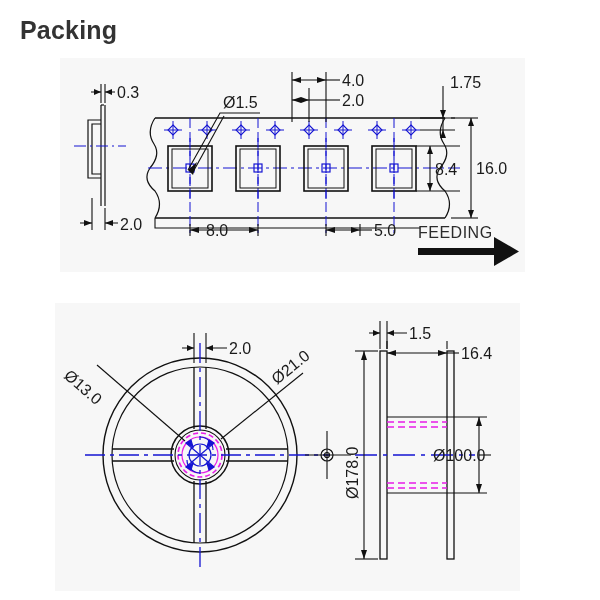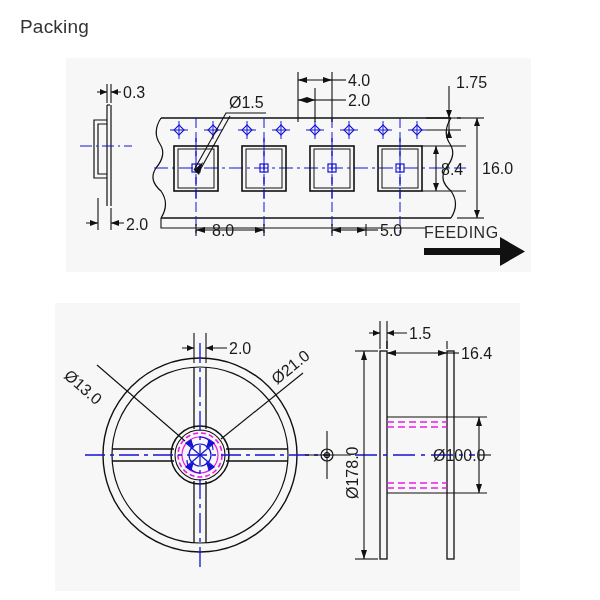--- a/index.html
+++ b/index.html
@@ -6,30 +6,30 @@
   body{
     width:600px;height:600px;
     background:#ffffff;
     font-family:"Liberation Sans", sans-serif;
     overflow:hidden;
     position:relative;
   }
   #page-title{
     position:absolute;
     left:20px; top:16px;
-    font-size:19px;
-    font-weight:normal;
+    font-size:25px;
+    font-weight:bold;
     color:#333333;
     letter-spacing:0.2px;
   }
   .panel{
     position:absolute;
     background:#f7f7f7;
   }
-  #panel-tape{ left:66px; top:58px; width:465px; height:214px; }
+  #panel-tape{ left:60px; top:58px; width:465px; height:214px; }
   #panel-reel{ left:55px; top:303px; width:465px; height:288px; }
   svg{ position:absolute; left:0; top:0; overflow:visible; }
   .dim-text{
     font-family:"Liberation Sans", sans-serif;
     font-size:16px;
     fill:#1a1a1a;
   }
   .feed-text{
     font-family:"Liberation Sans", sans-serif;
     font-size:16px;

